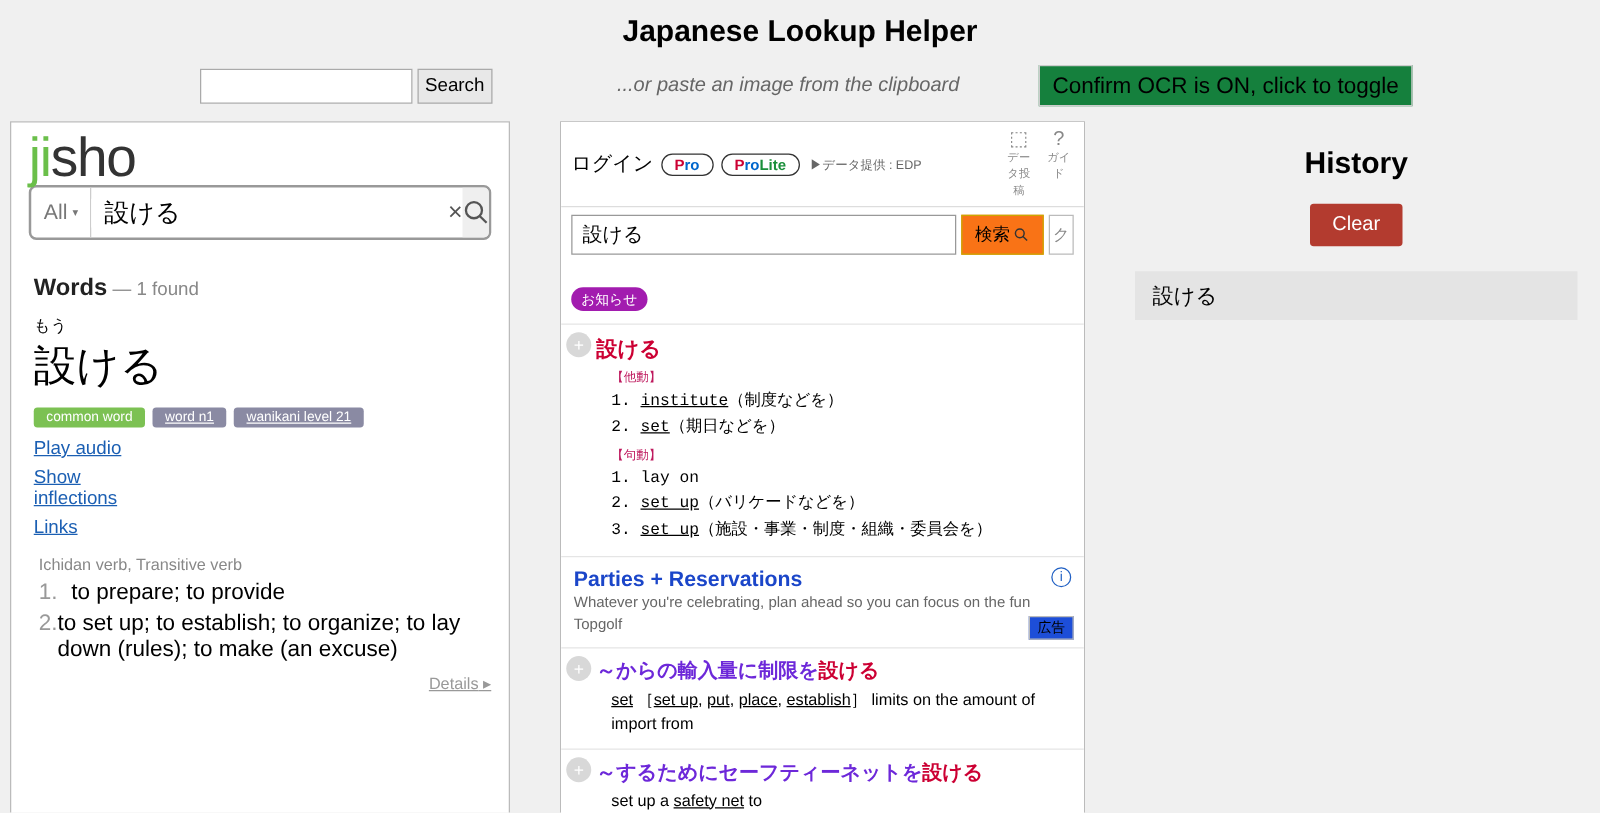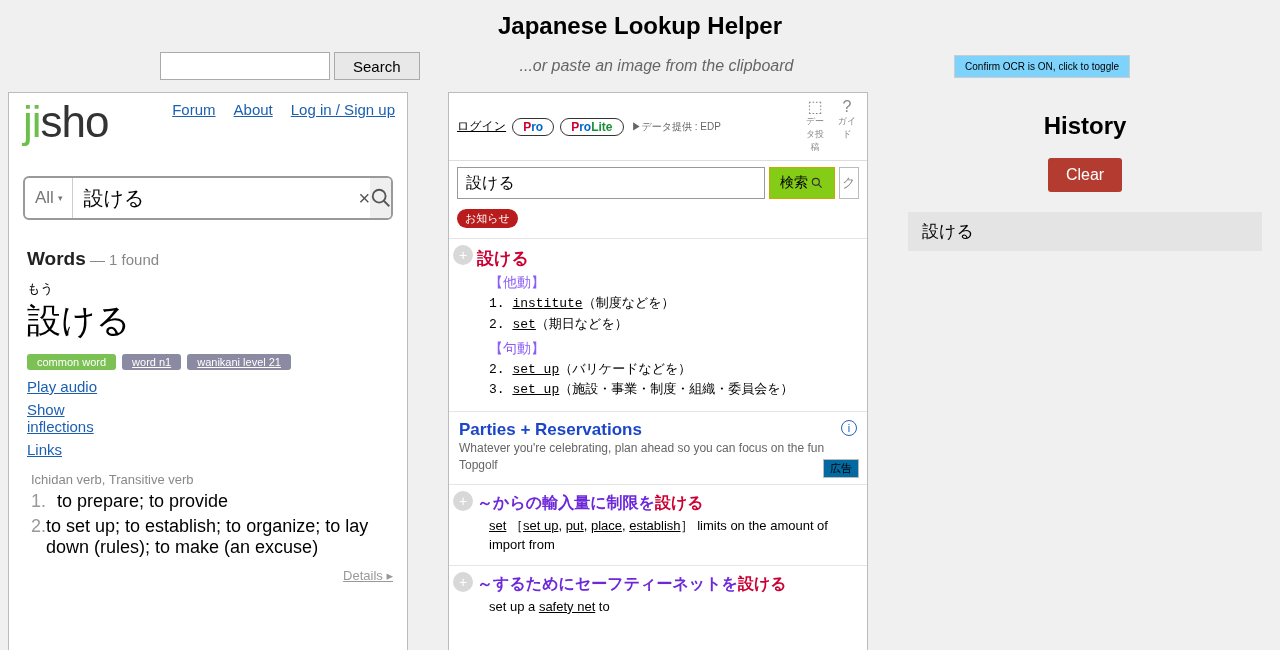--- a/index.html
+++ b/index.html
@@ -4,24 +4,24 @@
 <style>
   * { box-sizing: border-box; margin: 0; padding: 0; }
   body { font-family: "Helvetica Neue", Arial, sans-serif; background: #f0f0f0; width: 1280px; height: 650px; overflow: hidden; }
   
   .header { text-align: center; padding: 12px 0 8px; }
   .header h1 { font-size: 24px; font-weight: bold; }
   
   .controls { display: flex; align-items: center; padding: 4px 0 12px; }
   .controls-left { display: flex; align-items: center; margin-left: 160px; }
   .search-main { width: 170px; height: 28px; border: 1px solid #aaa; background: #fff; padding: 2px 6px; }
-  .search-btn { height: 28px; padding: 0 18px; margin-left: 4px; background: #e8e8e8; border: 1px solid #aaa; font-size: 15px; cursor: pointer; }
+  .search-btn { height: 28px; padding: 0 5px; margin-left: 4px; background: #e8e8e8; border: 1px solid #aaa; font-size: 15px; cursor: pointer; }
   .controls-mid { margin-left: 100px; font-style: italic; color: #666; font-size: 16px; }
   .controls-right { margin-left: auto; margin-right: 150px; }
-  .ocr-btn { padding: 5px 10px; background: #7dd3fc; border: 1px solid #ccc; font-size: 10px; cursor: pointer; }
+  .ocr-btn { padding: 5px 10px; background: #15803d; border: 1px solid #ccc; font-size: 18px; cursor: pointer; }
   
   .columns { display: flex; gap: 40px; padding: 0 8px; }
   
   
   .jisho { width: 400px; height: 560px; background: #fff; border: 1px solid #bbb; overflow-y: auto; position: relative; }
   .jisho-top { display: flex; justify-content: flex-end; gap: 18px; padding: 8px 12px; }
   .jisho-top a { color: #1b5fb3; text-decoration: underline; font-size: 15px; }
   .jisho-logo { position: absolute; top: 4px; left: 14px; font-size: 44px; font-weight: 400; letter-spacing: -1px; color: #333; }
   .jisho-logo .dot1 { color: #6bbf4a; }
   .jisho-logo .dot2 { color: #6bbf4a; }
@@ -50,52 +50,52 @@
   .pos { margin: 14px 22px 4px; color: #888; font-size: 13px; }
   .sense { margin: 4px 22px; font-size: 18px; display: flex; }
   .sense .num { color: #999; width: 26px; }
   .details { text-align: right; margin: 8px 14px 12px; }
   .details a { color: #999; text-decoration: underline; font-size: 13px; }
   .details a::after { content: " ▸"; }
   
   
   .eij { width: 420px; height: 560px; background: #fff; border: 1px solid #bbb; overflow-y: auto; position: relative; font-size: 13px; }
   .eij-top { display: flex; align-items: center; gap: 6px; padding: 6px 8px; border-bottom: 1px solid #ddd; }
-  .eij-login { font-size: 12px; text-decoration: underline; }
+  .eij-login { font-size: 16px; }
   .pill { border: 1px solid #333; border-radius: 12px; padding: 1px 10px; font-size: 12px; font-weight: bold; cursor: pointer; }
   .pill .pro1 { color: #cc0033; }
   .pill .ro { color: #0066cc; }
   .pill .lite { color: #1a8f3a; }
   .eij-meta { font-size: 10px; color: #666; margin-left: 2px; }
   .eij-icons { margin-left: auto; display: flex; gap: 8px; }
   .eij-icon { width: 24px; text-align: center; font-size: 9px; color: #888; cursor: pointer; }
   .eij-icon .ic { font-size: 16px; display: block; line-height: 16px; }
   
   .eij-search-row { display: flex; padding: 6px 8px; gap: 4px; align-items: stretch; }
   .eij-search { flex: 1; border: 1px solid #999; padding: 6px 8px; font-size: 16px; }
-  .eij-go { background: #84cc16; border: 1px solid #caa800; padding: 0 10px; font-size: 14px; display: flex; align-items: center; gap: 2px; cursor: pointer; }
+  .eij-go { background: #f97316; border: 1px solid #caa800; padding: 0 10px; font-size: 14px; display: flex; align-items: center; gap: 2px; cursor: pointer; }
   .eij-go svg { width: 14px; height: 14px; stroke: #333; fill: none; stroke-width: 2; }
   .eij-more { width: 20px; border: 1px solid #bbb; display:flex; align-items:center; justify-content:center; color:#888; cursor:pointer; }
   
   .eij-banner { display: flex; gap: 8px; padding: 4px 8px 10px; }
-  .eij-banner .tag { background: #b91c1c; color: #fff; font-size: 11px; border-radius: 10px; padding: 2px 8px; height: fit-content; }
+  .eij-banner .tag { background: #a21caf; color: #fff; font-size: 11px; border-radius: 10px; padding: 2px 8px; height: fit-content; margin-top: 16px; }
   .eij-banner .txt { color: #2060c4; font-weight: bold; font-size: 14px; line-height: 1.4; }
   
   .entry { border-top: 1px solid #e5e5e5; padding: 8px 8px 10px 28px; position: relative; }
   .entry .knob { position: absolute; left: 4px; top: 6px; width: 20px; height: 20px; border-radius: 50%; background: #d8d8d8; color: #fff; display:flex; align-items:center; justify-content:center; font-size:14px; cursor:pointer; }
   .entry-head { color: #cc0033; font-weight: bold; font-size: 17px; }
-  .pos-jp { color: #8b5cf6; font-size: 14px; margin: 4px 0 2px 12px; }
+  .pos-jp { color: #be185d; font-size: 10px; margin: 4px 0 2px 12px; }
   .sense-jp { margin-left: 12px; font-size: 13px; line-height: 1.6; font-family: Liberation Mono, monospace; }
   .sense-jp .u { text-decoration: underline; }
   
   .ad { border-top: 1px solid #e5e5e5; padding: 8px 10px 10px; position: relative; }
   .ad-title { color: #1b46c9; font-weight: bold; font-size: 17px; }
   .ad-body { color: #666; font-size: 12px; line-height: 1.4; }
   .ad-info { position: absolute; right: 10px; top: 8px; width: 16px; height: 16px; border: 1.5px solid #2060c4; color: #2060c4; border-radius: 50%; font-size: 11px; display:flex; align-items:center; justify-content:center; }
-  .ad-lbl { position: absolute; right: 8px; bottom: 6px; border: 1px solid #bbb; padding: 1px 6px; font-size: 11px; background:#0369a1; }
+  .ad-lbl { position: absolute; right: 8px; bottom: 6px; border: 1px solid #bbb; padding: 1px 6px; font-size: 11px; background:#1d4ed8; }
   
   .entry-mixed .jp { color: #6d28d9; font-weight: bold; font-size: 16px; }
   .entry-mixed .red { color: #cc0033; }
   .entry-sub { font-size: 13px; margin: 2px 0 0 12px; line-height: 1.5; }
   .entry-sub .u { text-decoration: underline; }
   
   
   .hist { flex: 1; padding-top: 20px; padding-right: 10px; }
   .hist h2 { text-align: center; font-size: 24px; margin-bottom: 18px; }
   .clear-btn { display: block; margin: 0 auto 20px; background: #b33b2f; color: #fff; border: none; padding: 8px 18px; font-size: 16px; border-radius: 3px; cursor: pointer; }
@@ -116,25 +116,20 @@
   <div class="controls-mid">...or paste an image from the clipboard</div>
   <div class="controls-right">
     <button class="ocr-btn">Confirm OCR is ON, click to toggle</button>
   </div>
 </div>
 
 <div class="columns">
 
   <div class="jisho">
     <div class="jisho-logo"><span class="dot1">j</span><span class="dot2">i</span>sho</div>
-    <div class="jisho-top">
-      <a>Forum</a>
-      <a>About</a>
-      <a>Log in / Sign up</a>
-    </div>
     <div class="jisho-search-wrap">
       <div class="jisho-all">All</div>
       <input class="jisho-search" value="設ける" style="">
       <div class="jisho-clear">×</div>
       <div class="jisho-mag">
         <svg viewBox="0 0 24 24">
             <circle cx="10" cy="10" r="7"></circle>
             <line x1="15" y1="15" x2="21" y2="21"></line>
           </svg>
       </div>
@@ -192,20 +187,21 @@
       <span class="tag">お知らせ</span>
     </div>
 
     <div class="entry">
       <div class="knob">+</div>
       <div class="entry-head">設ける</div>
       <div class="pos-jp">【他動】</div>
       <div class="sense-jp">1. <span class="u">institute</span>（制度などを）</div>
       <div class="sense-jp">2. <span class="u">set</span>（期日などを）</div>
       <div class="pos-jp">【句動】</div>
+      <div class="sense-jp">1. lay on</div>
       <div class="sense-jp">2. <span class="u">set up</span>（バリケードなどを）</div>
       <div class="sense-jp">3. <span class="u">set up</span>（施設・事業・制度・組織・委員会を）</div>
     </div>
 
     <div class="ad">
       <div class="ad-info">i</div>
       <div class="ad-title">Parties + Reservations</div>
       <div class="ad-body"><span>Whatever you're celebrating, plan ahead so you can focus on the fun</span><br><span>Topgolf</span></div>
       <div class="ad-lbl">広告</div>
     </div>

